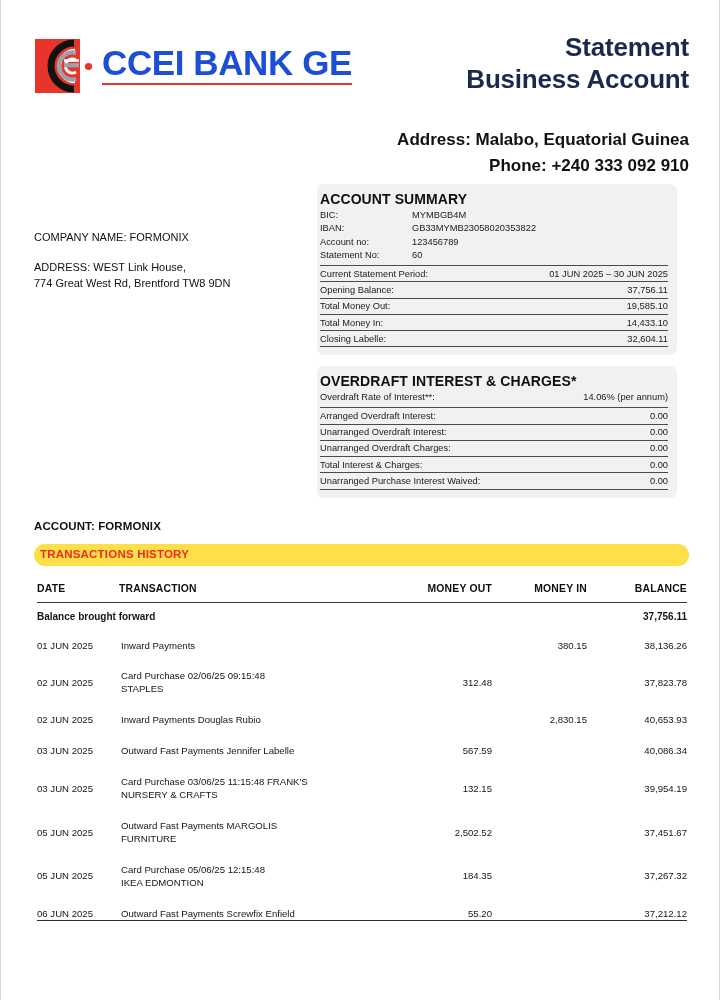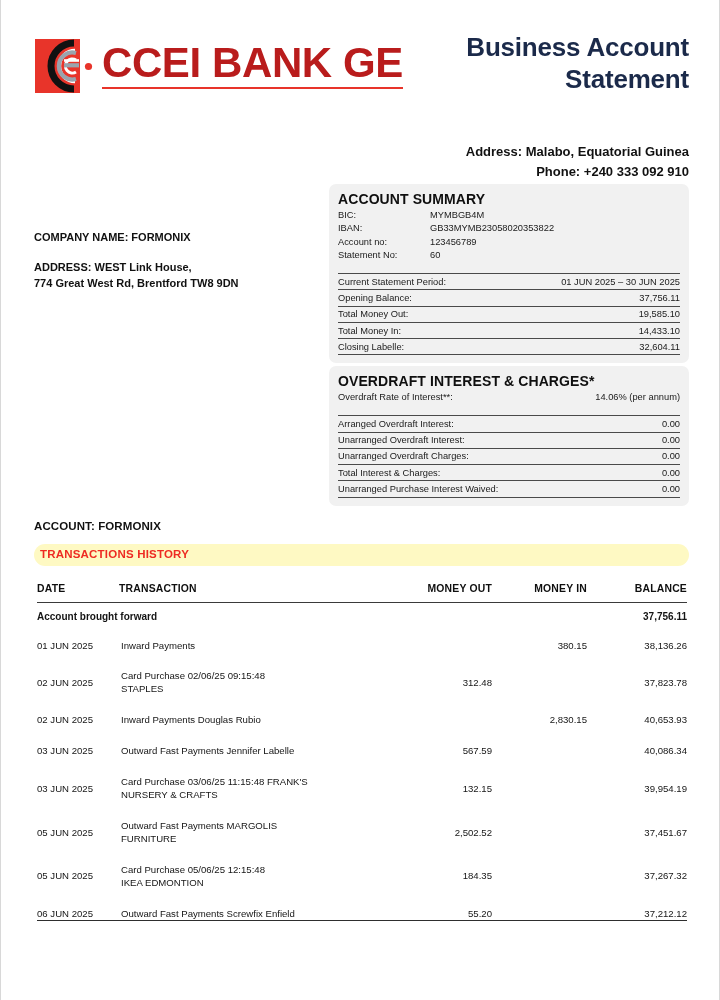--- a/index.html
+++ b/index.html
@@ -47,24 +47,24 @@
   .logo-mark {
     width: 62px;
     height: 56px;
     flex: none;
   }
   .logo-text-block {
     margin-left: 6px;
     padding-bottom: 2px;
   }
   .logo-text {
-    font-size: 42px;
+    font-size: 35px;
     font-weight: bold;
     letter-spacing: -0.4px;
-    color: #b91c1c;
+    color: #1d4ed8;
     line-height: 1;
     white-space: nowrap;
   }
   .logo-underline {
     margin-top: 3px;
     height: 2px;
     background: #e8342a;
     width: 100%;
   }
   .doc-title {
@@ -77,52 +77,52 @@
     font-weight: bold;
     line-height: 1.22;
     color: #1b2a4a;
     letter-spacing: -0.2px;
   }
 
   
   .bank-contact {
     position: absolute;
     right: 0;
-    top: 142px;
+    top: 127px;
     width: 340px;
     text-align: right;
-    font-size: 13px;
+    font-size: 17px;
     font-weight: bold;
     color: #111;
     line-height: 1.55;
   }
 
   
   .company-block {
     position: absolute;
     left: 0;
     top: 230px;
     width: 290px;
     font-size: 11px;
-    font-weight: bold;
+    font-weight: normal;
     color: #111;
     line-height: 1.45;
   }
   .company-block .grp { margin-bottom: 14px; }
   .company-block .grp:last-child { margin-bottom: 0; }
 
   
   .panel {
     position: absolute;
-    left: 295px;
+    left: 283px;
     width: 360px;
     background: #f1f1f1;
     border-radius: 7px;
     box-sizing: border-box;
-    padding: 7px 9px 8px 9px;
+    padding: 7px 9px 8px 3px;
   }
   #account-summary-panel { top: 184px; }
   #overdraft-panel { top: 366px; }
 
   .panel-title {
     font-size: 14px;
     font-weight: bold;
     color: #0f0f0f;
     letter-spacing: 0.1px;
     margin-bottom: 2px;
@@ -133,21 +133,21 @@
     line-height: 1.43;
   }
   .kv-row .k { width: 92px; flex: none; }
   .kv-row .v { flex: 1; }
 
   .rule-table {
     width: 100%;
     border-collapse: collapse;
     font-size: 9.3px;
     color: #1a1a1a;
-    margin-top: 11px;
+    margin-top: 3px;
   }
   .rule-table td {
     border-top: 1.1px solid #4a4a4a;
     padding: 1.6px 0 1.6px 0;
     line-height: 1.3;
   }
   .rule-table tr:last-child td { border-bottom: 1.1px solid #4a4a4a; }
   .rule-table td.val { text-align: right; }
 
   
@@ -159,21 +159,21 @@
     font-weight: bold;
     color: #111;
     letter-spacing: 0.1px;
   }
   .th-banner {
     position: absolute;
     left: 0;
     top: 544px;
     width: 655px;
     height: 22px;
-    background: #fef9c3;
+    background: #fde047;
     border-radius: 11px;
   }
   .th-banner span {
     position: absolute;
     left: 6px;
     top: 4px;
     font-size: 11.5px;
     font-weight: bold;
     color: #ee2b22;
     letter-spacing: 0.2px;
@@ -252,22 +252,22 @@
         <rect x="30" y="21.2" width="15" height="2.6" fill="#ffffff"></rect>
         <circle cx="54.5" cy="28.5" r="3.6" fill="#e8342a"></circle>
       </svg>
       <div class="logo-text-block">
         <div class="logo-text">CCEI BANK GE</div>
         <div class="logo-underline"></div>
       </div>
     </div>
 
     <div class="doc-title">
+      <div>Statement</div>
       <div>Business Account</div>
-      <div>Statement</div>
     </div>
   </div>
 
   <div class="bank-contact">
     <div>Address: Malabo, Equatorial Guinea</div>
     <div>Phone: +240 333 092 910</div>
   </div>
 
   <div class="company-block">
     <div class="grp">
@@ -370,21 +370,21 @@
       <tr>
         <th class="c-date">DATE</th>
         <th class="c-desc">TRANSACTION</th>
         <th class="c-out">MONEY OUT</th>
         <th class="c-in">MONEY IN</th>
         <th class="c-bal">BALANCE</th>
       </tr>
     </thead>
     <tbody>
       <tr class="brought">
-        <td class="c-date" colspan="2">Account brought forward</td>
+        <td class="c-date" colspan="2">Balance brought forward</td>
         <td class="c-out"></td>
         <td class="c-in"></td>
         <td class="c-bal">37,756.11</td>
       </tr>
 
       <tr>
         <td class="c-date">01 JUN 2025</td>
         <td class="c-desc">
           <span>Inward Payments</span>
         </td>

